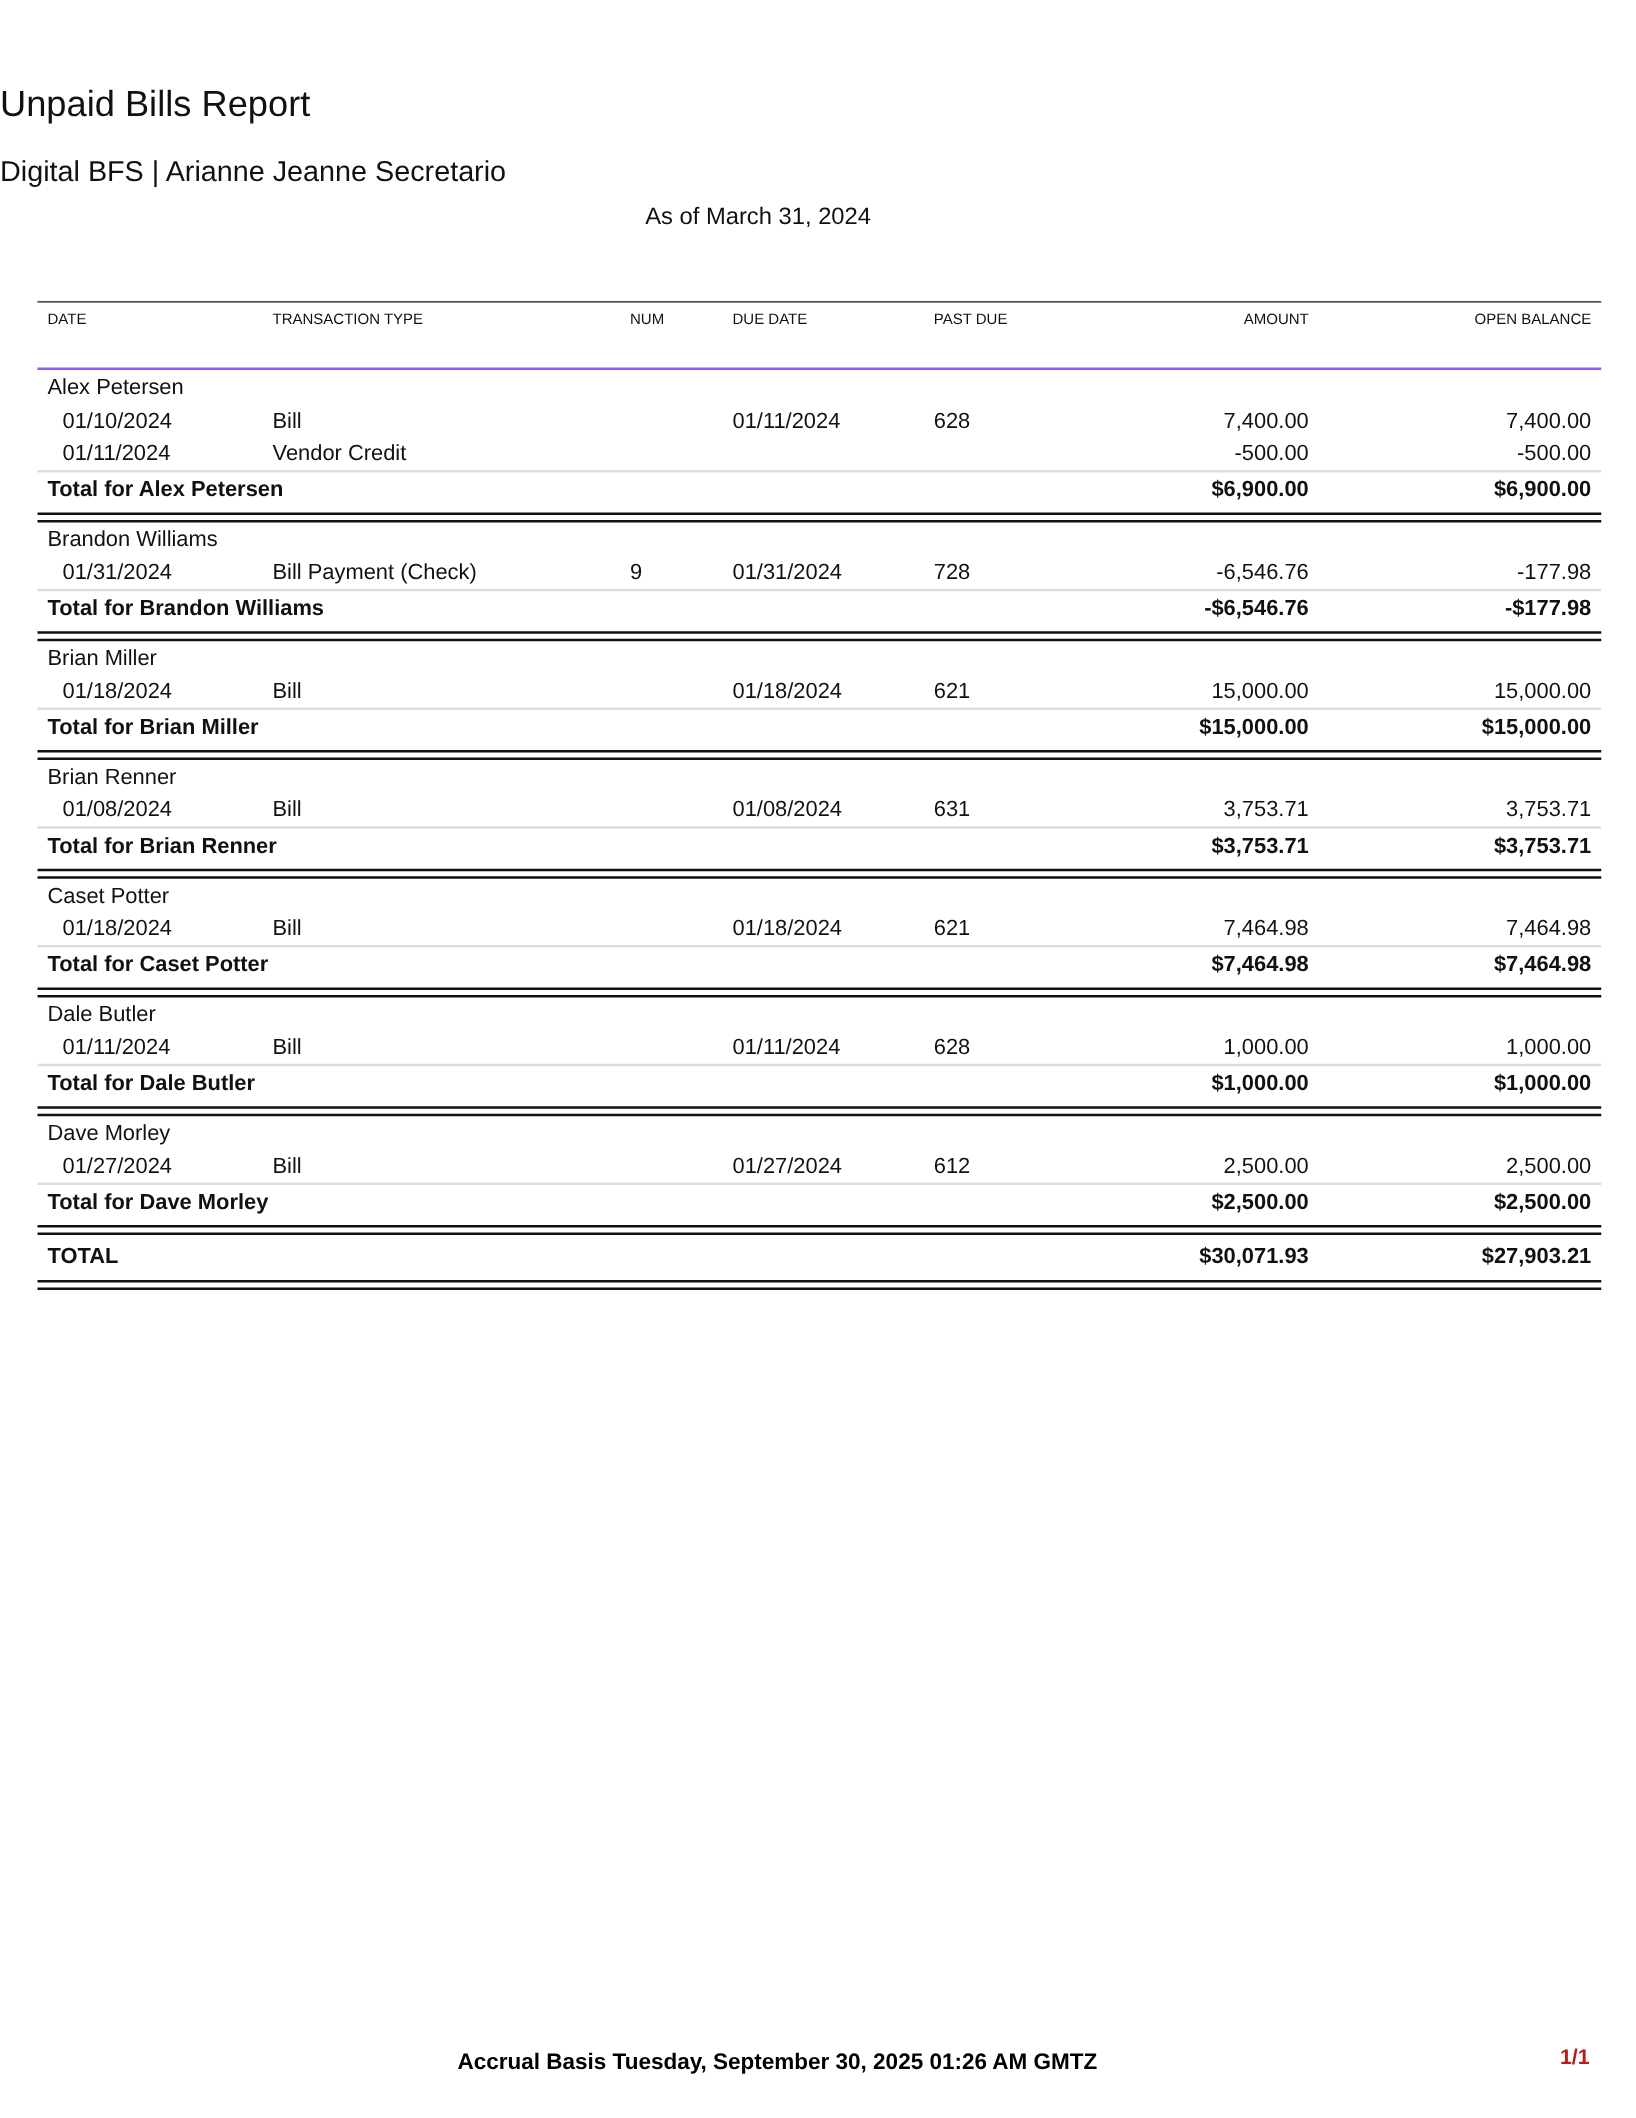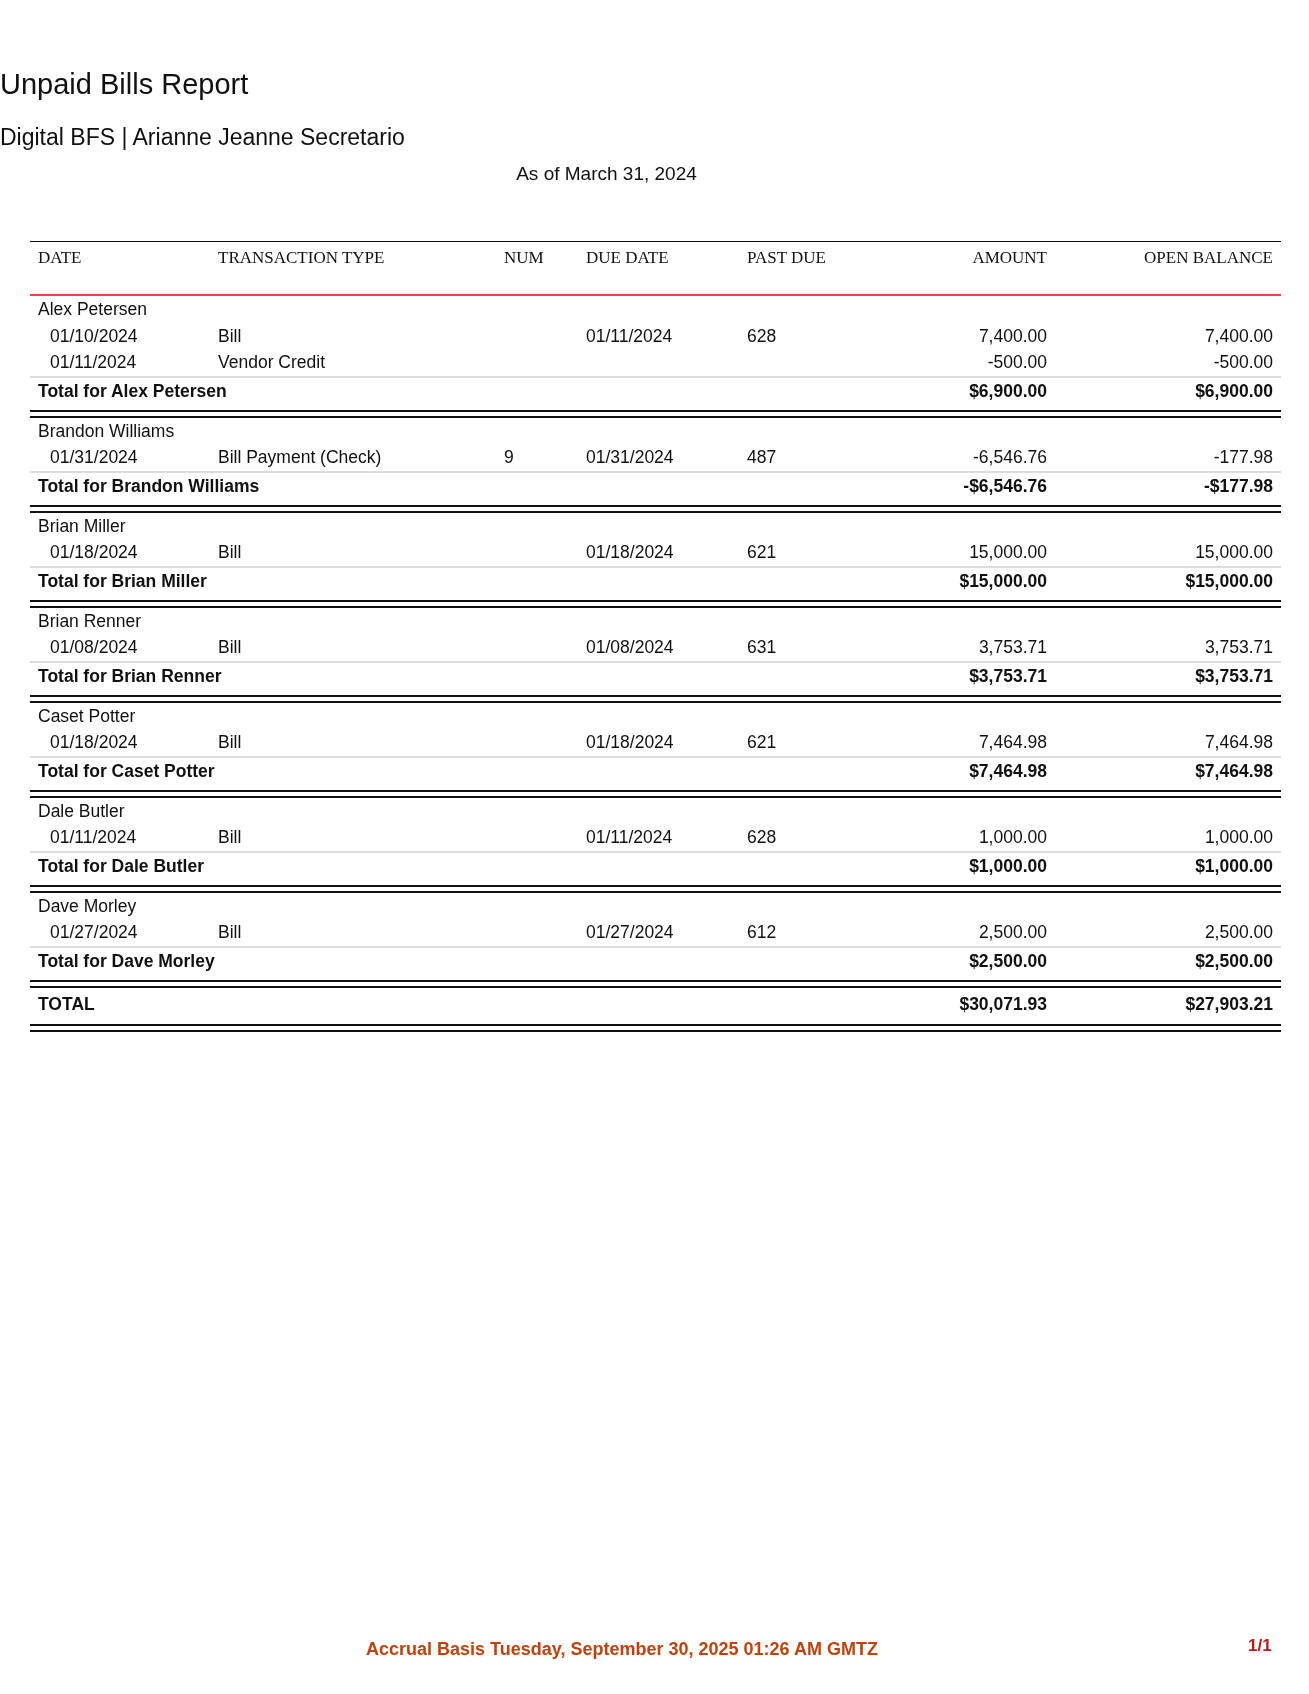--- a/index.html
+++ b/index.html
@@ -7,23 +7,22 @@
     width: 1309px; height: 1694px; position: relative; overflow: hidden;
     font-family: "Liberation Sans", sans-serif; color: #111111;
   }
   .title { position: absolute; top: 68px; left: 0; width: 1309px; font-size: 29px; }
   .subtitle { position: absolute; top: 124px; left: 0; width: 1309px; text-align: left; font-size: 23px; }
   .asof { position: absolute; top: 163px; left: 0; width: 1213px; text-align: center; font-size: 19px; }
 
   .report { position: absolute; left: 30px; top: 241px; width: 1251px; }
   .hdr {
     position: relative; height: 52px;
-    border-top: 1.5px solid #111; border-bottom: 2px solid #ef4444;
-    font-size: 17px;
-    font-family: Liberation Serif, serif;
+    border-top: 1.5px solid #111; border-bottom: 2px solid #8b5cf6;
+    font-size: 12px;
   }
   .hdr span { position: absolute; top: 6px; }
 
   .col-date { left: 8px; }
   .col-type { left: 188px; }
   .col-num  { left: 474px; }
   .col-due  { left: 556px; }
   .col-past { left: 717px; }
   .col-amt  { right: 234px; text-align: right; }
   .col-open { right: 8px; text-align: right; }
@@ -31,21 +30,21 @@
   .row { position: relative; height: 26.5px; font-size: 17.5px; }
   .row span { position: absolute; top: 3px; white-space: nowrap; }
   .row.detail .col-date { left: 20px; }
   .row.total { border-top: 2px solid #dddddd; font-weight: bold; height: 26px; }
   .row.detail + .row.detail { }
   .double-rule { height: 4px; border-top: 2px solid #111; border-bottom: 2px solid #111; margin-top: 6px; }
   .grand { font-weight: bold; height: 30px; }
   .grand span { top: 6px; }
   .grand-rule { height: 4px; border-top: 2.5px solid #111; border-bottom: 2.5px solid #111; margin-top: 6px; }
 
-  .footer { position: absolute; top: 1639px; left: 366px; font-size: 18px; color: #c2410c; font-weight: bold; }
+  .footer { position: absolute; top: 1639px; left: 366px; font-size: 18px; color: #000000; font-weight: bold; }
   .pageno { position: absolute; top: 1636px; left: 1248px; font-size: 17px; color: #b91c1c; font-weight: bold; }
 </style>
 </head>
 <body>
 
 <div class="title">Unpaid Bills Report</div>
 <div class="subtitle">Digital BFS | Arianne Jeanne Secretario</div>
 <div class="asof">As of March 31, 2024</div>
 
 <div class="report">
@@ -91,21 +90,21 @@
       </div>
       <div class="vendor-group">
         <div class="row vendor-name">
           <span class="col-date">Brandon Williams</span>
         </div>
         <div class="row detail">
           <span class="col-date">01/31/2024</span>
           <span class="col-type">Bill Payment (Check)</span>
           <span class="col-num">9</span>
           <span class="col-due">01/31/2024</span>
-          <span class="col-past">487</span>
+          <span class="col-past">728</span>
           <span class="col-amt">-6,546.76</span>
           <span class="col-open">-177.98</span>
         </div>
         <div class="row total">
           <span class="col-date">Total for Brandon Williams</span>
           <span class="col-amt">-$6,546.76</span>
           <span class="col-open">-$177.98</span>
         </div>
         <div class="double-rule"></div>
       </div>

